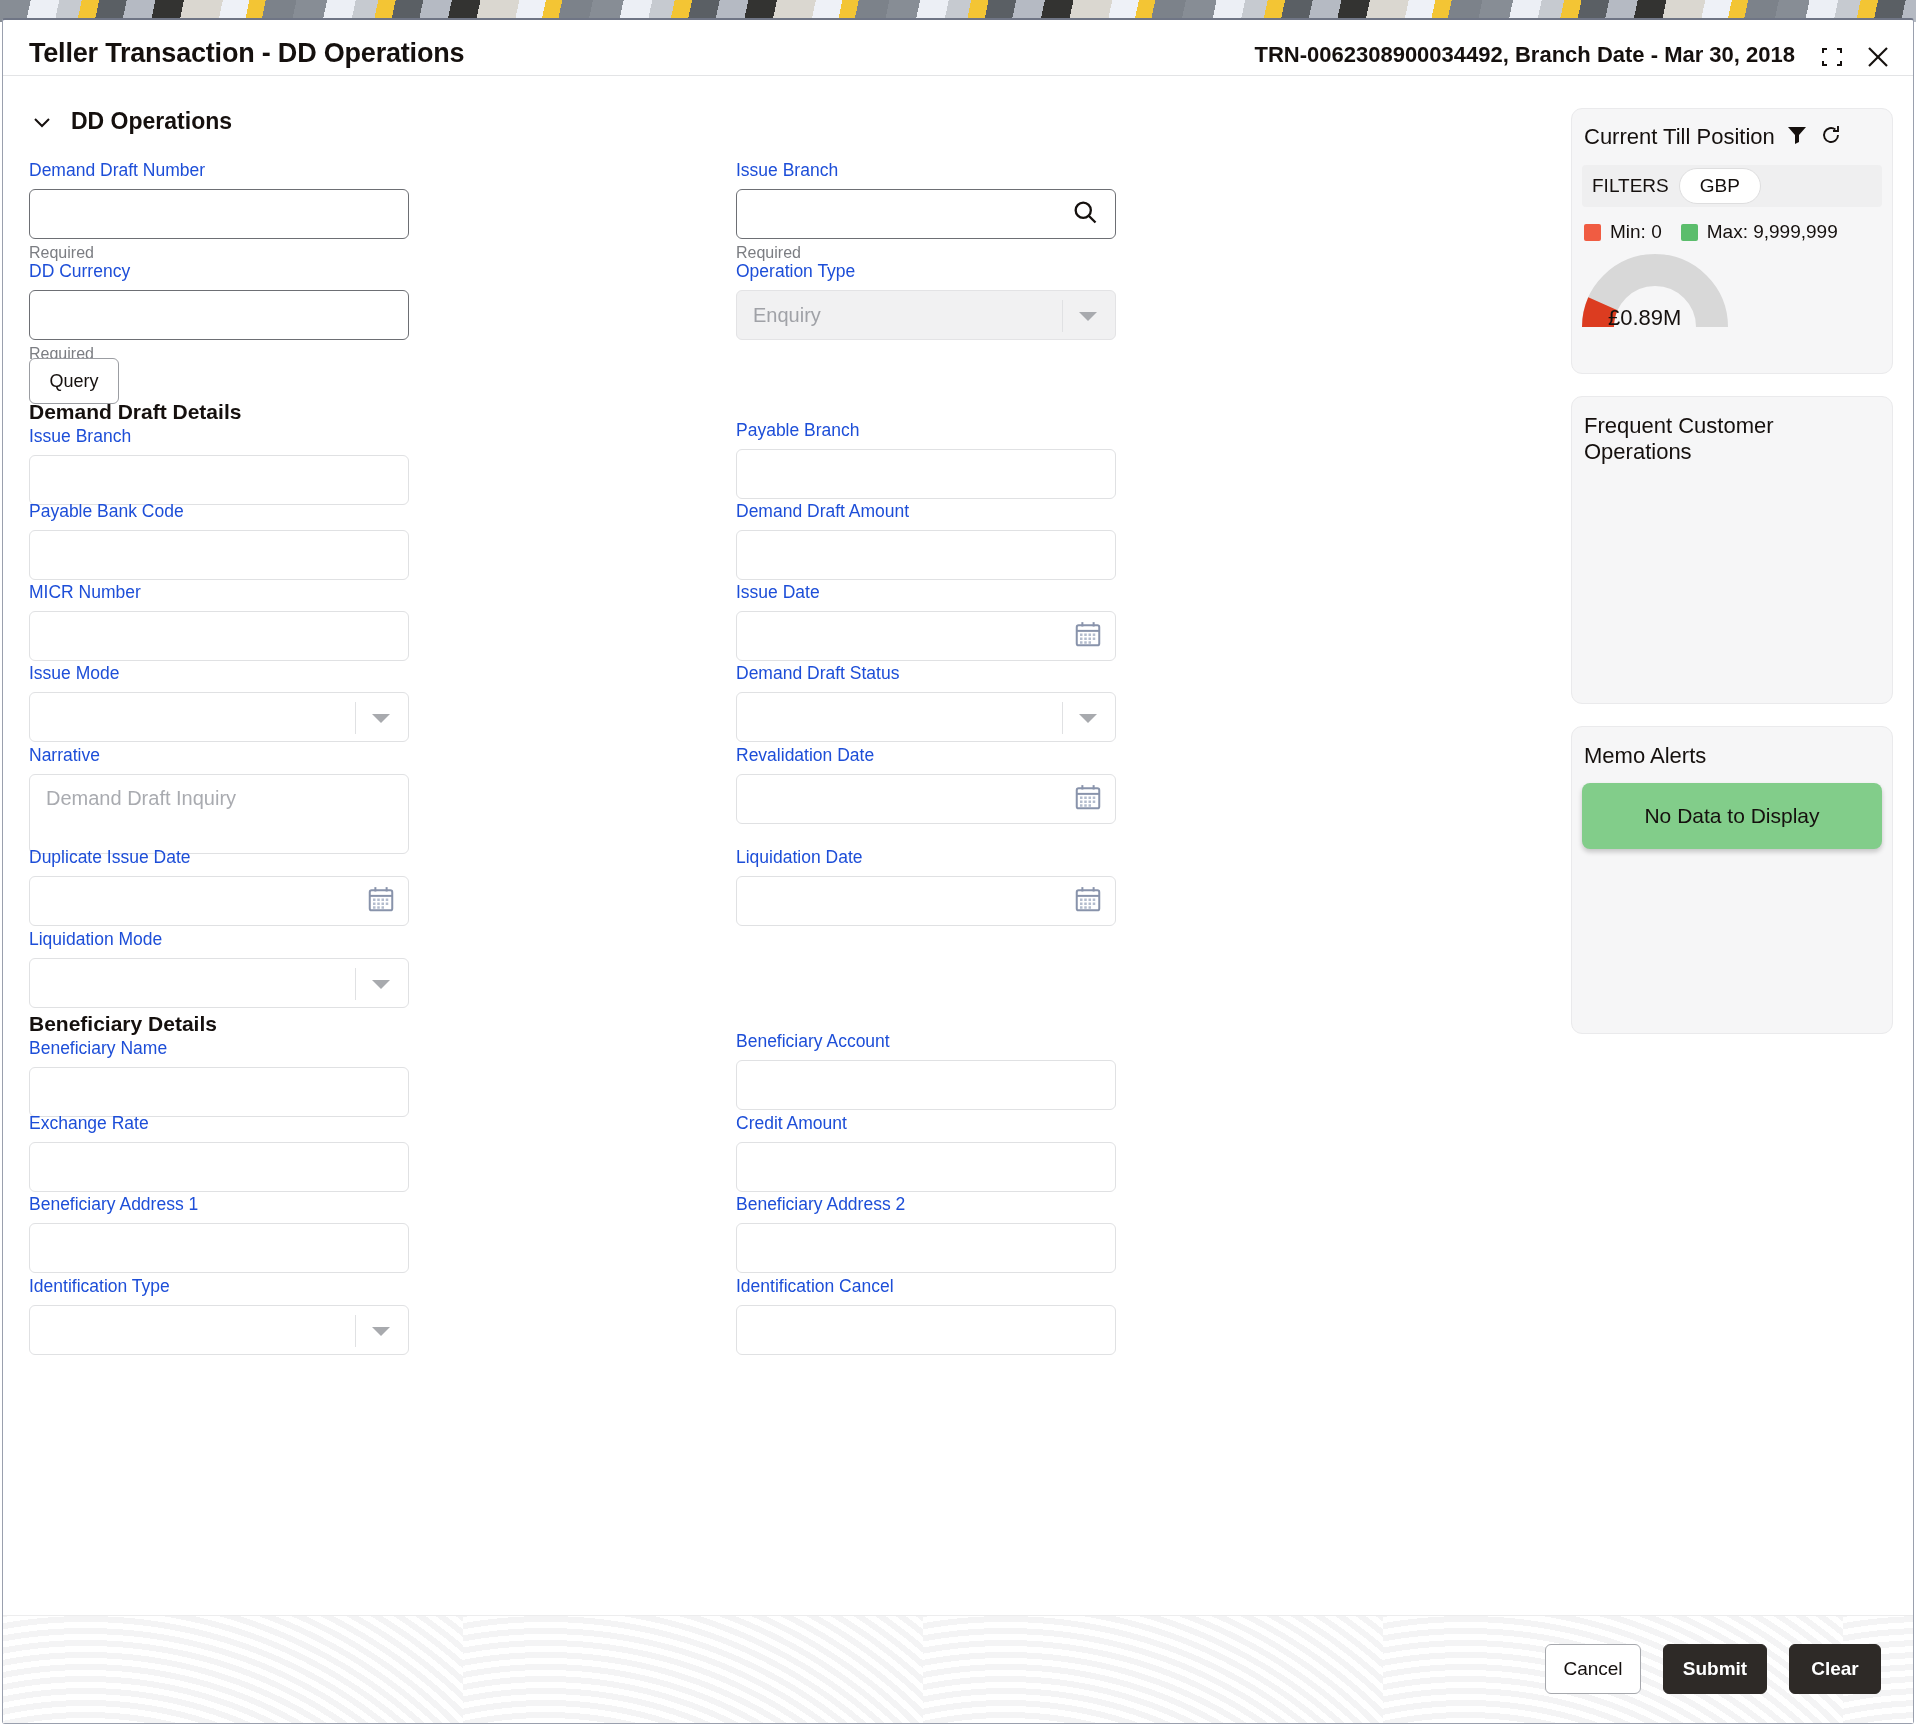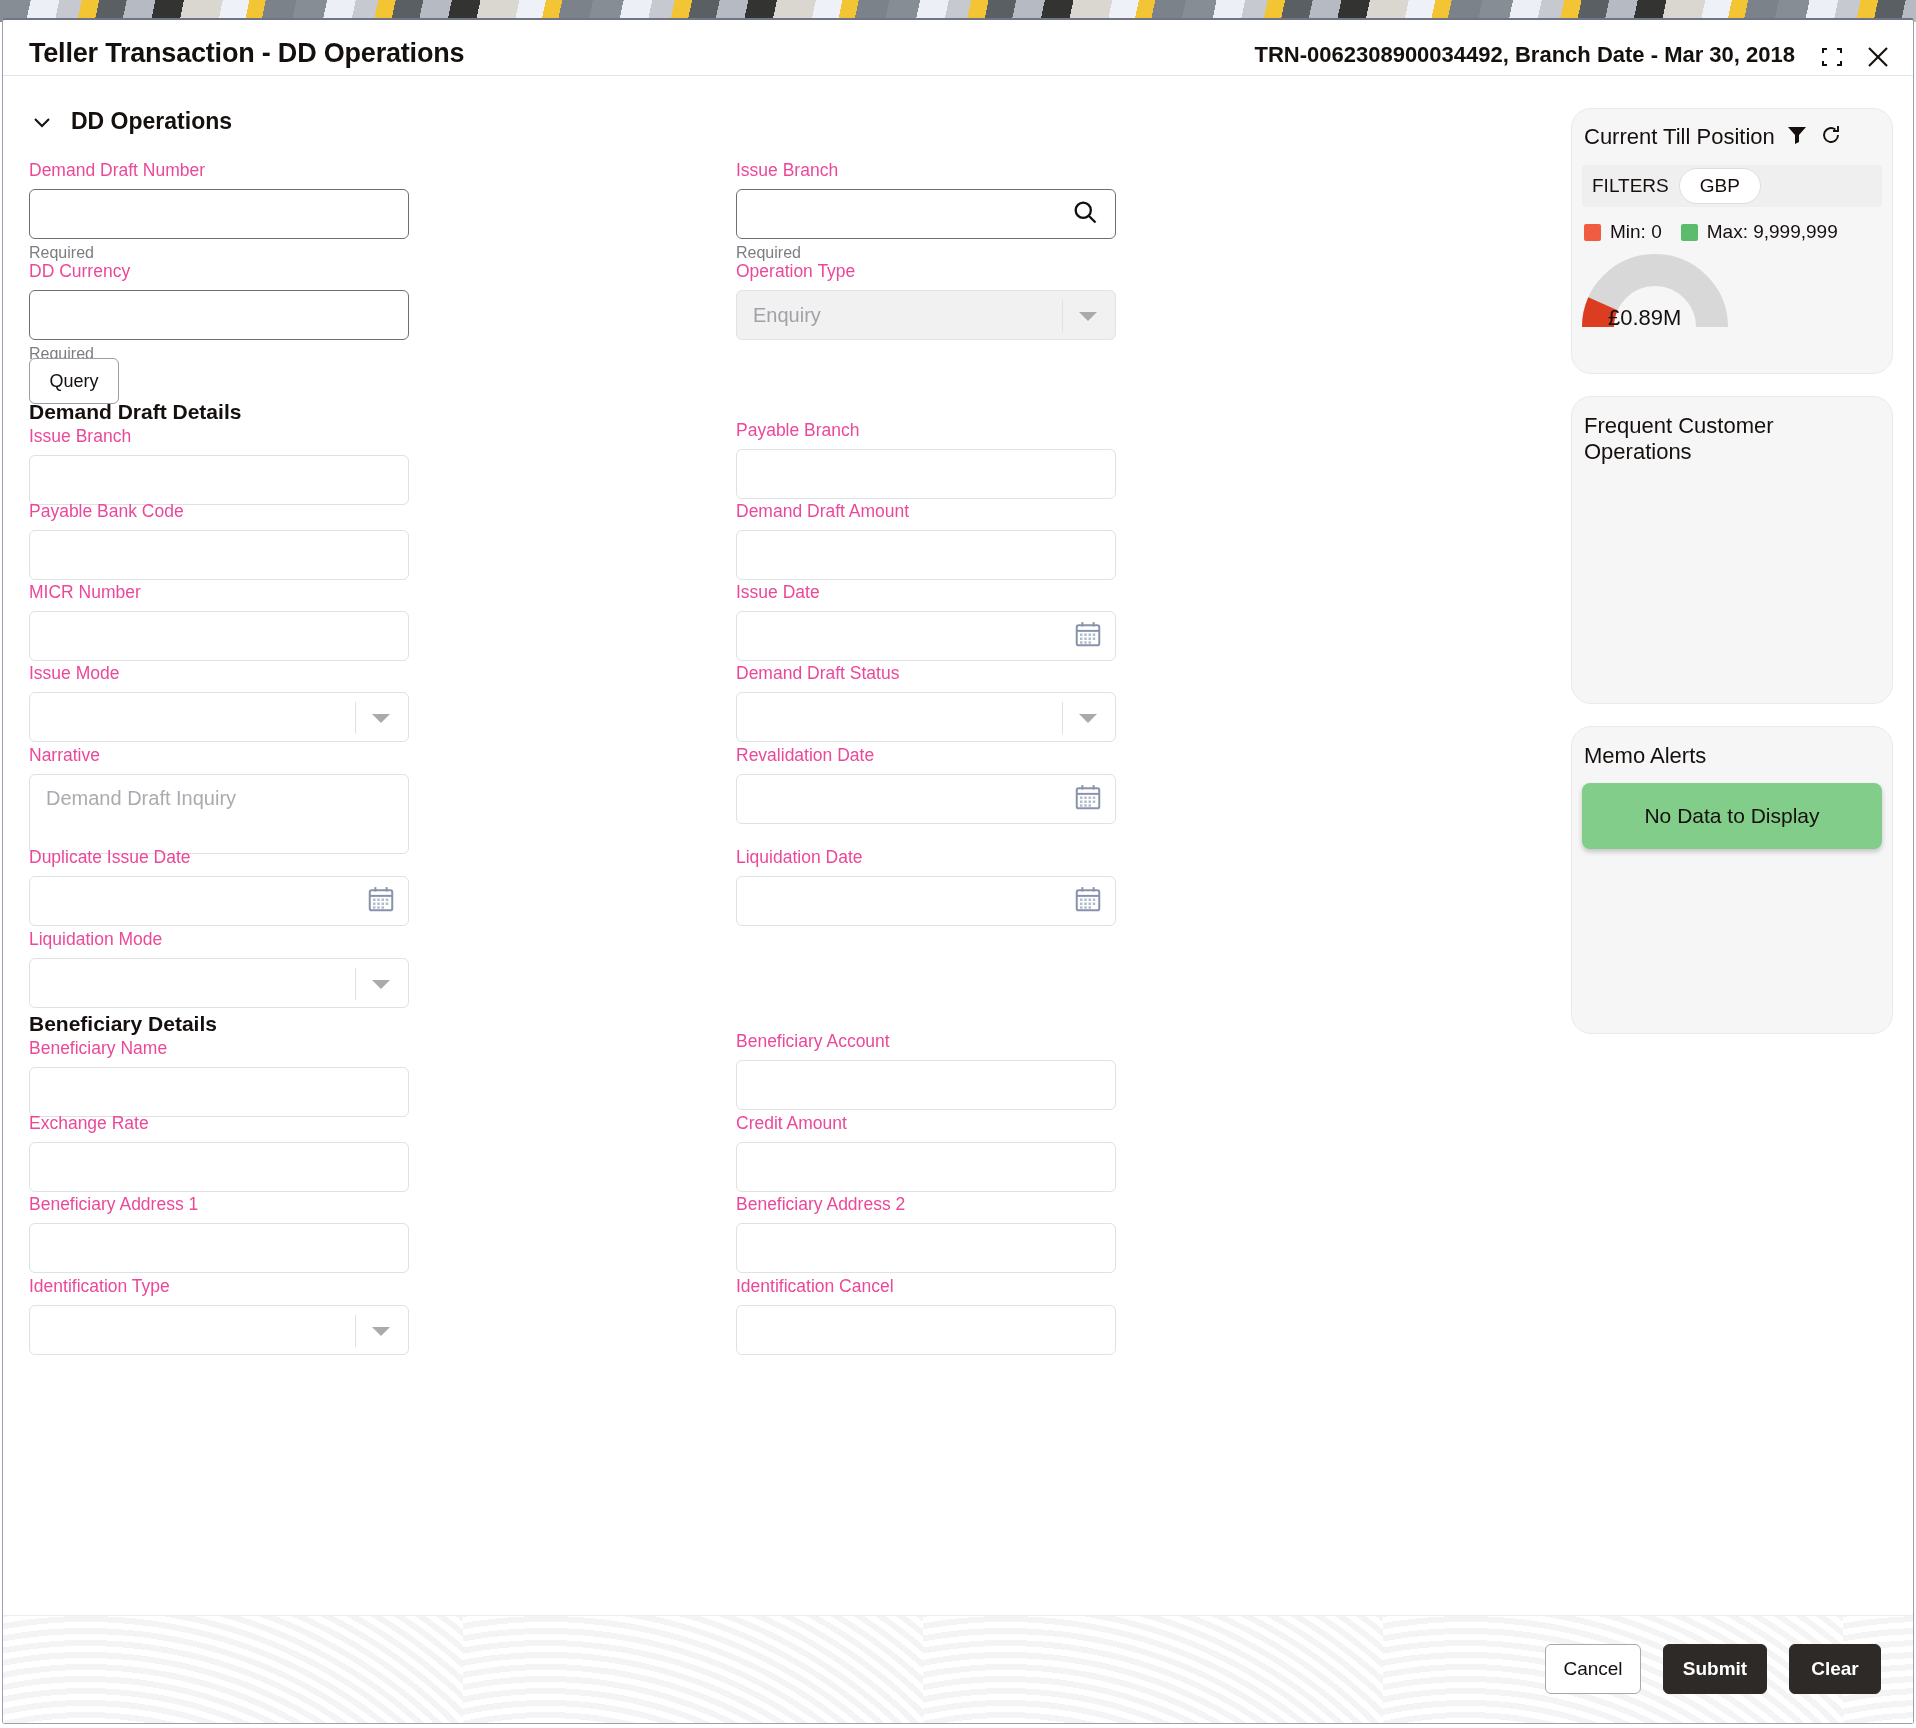--- a/index.html
+++ b/index.html
@@ -81,21 +81,21 @@
     position: absolute; left: 0; top: 140px;
     width: 1460px; height: 1490px;
   }
   .col { position: absolute; top: 0; width: 400px; }
   .col-left  { left: 26px; }
   .col-right { left: 733px; }
 
   .field { position: absolute; width: 380px; left: 0; }
 
   .lbl {
-    font-size: 17.5px; color: #ec4899; font-weight: normal;
+    font-size: 17.5px; color: #1d4ed8; font-weight: normal;
     display: block; margin-bottom: 9px; line-height: 1.15;
   }
   .grp-title {
     font-size: 21px; font-weight: bold; color: #15100e;
     display:block; margin-bottom: 2px; line-height:1.15;
   }
 
   .inp {
     width: 380px; height: 50px;
     border: 1px solid #6d6f74;
@@ -158,21 +158,21 @@
     border: 1px solid #9b9da2; border-radius: 6px;
     background:#fff; font-size: 18px; color:#15100e;
     cursor:pointer; font-family:"Liberation Sans",sans-serif;
   }
 
   
   .widgets { position: absolute; right: 20px; top: 88px; width: 322px; }
   .card {
     background: #f6f6f7;
     border: 1px solid #eaeaec;
-    border-radius: 20px;
+    border-radius: 11px;
     position: relative;
   }
   .card-till { height: 266px; }
   .card-memo { height: 308px; margin-top: 22px; }
   .card-freq { height: 308px; margin-top: 22px; }
 
   .card-title {
     font-size: 22px; color: #15100e;
     padding: 16px 0 0 12px; line-height: 1.2;
   }

